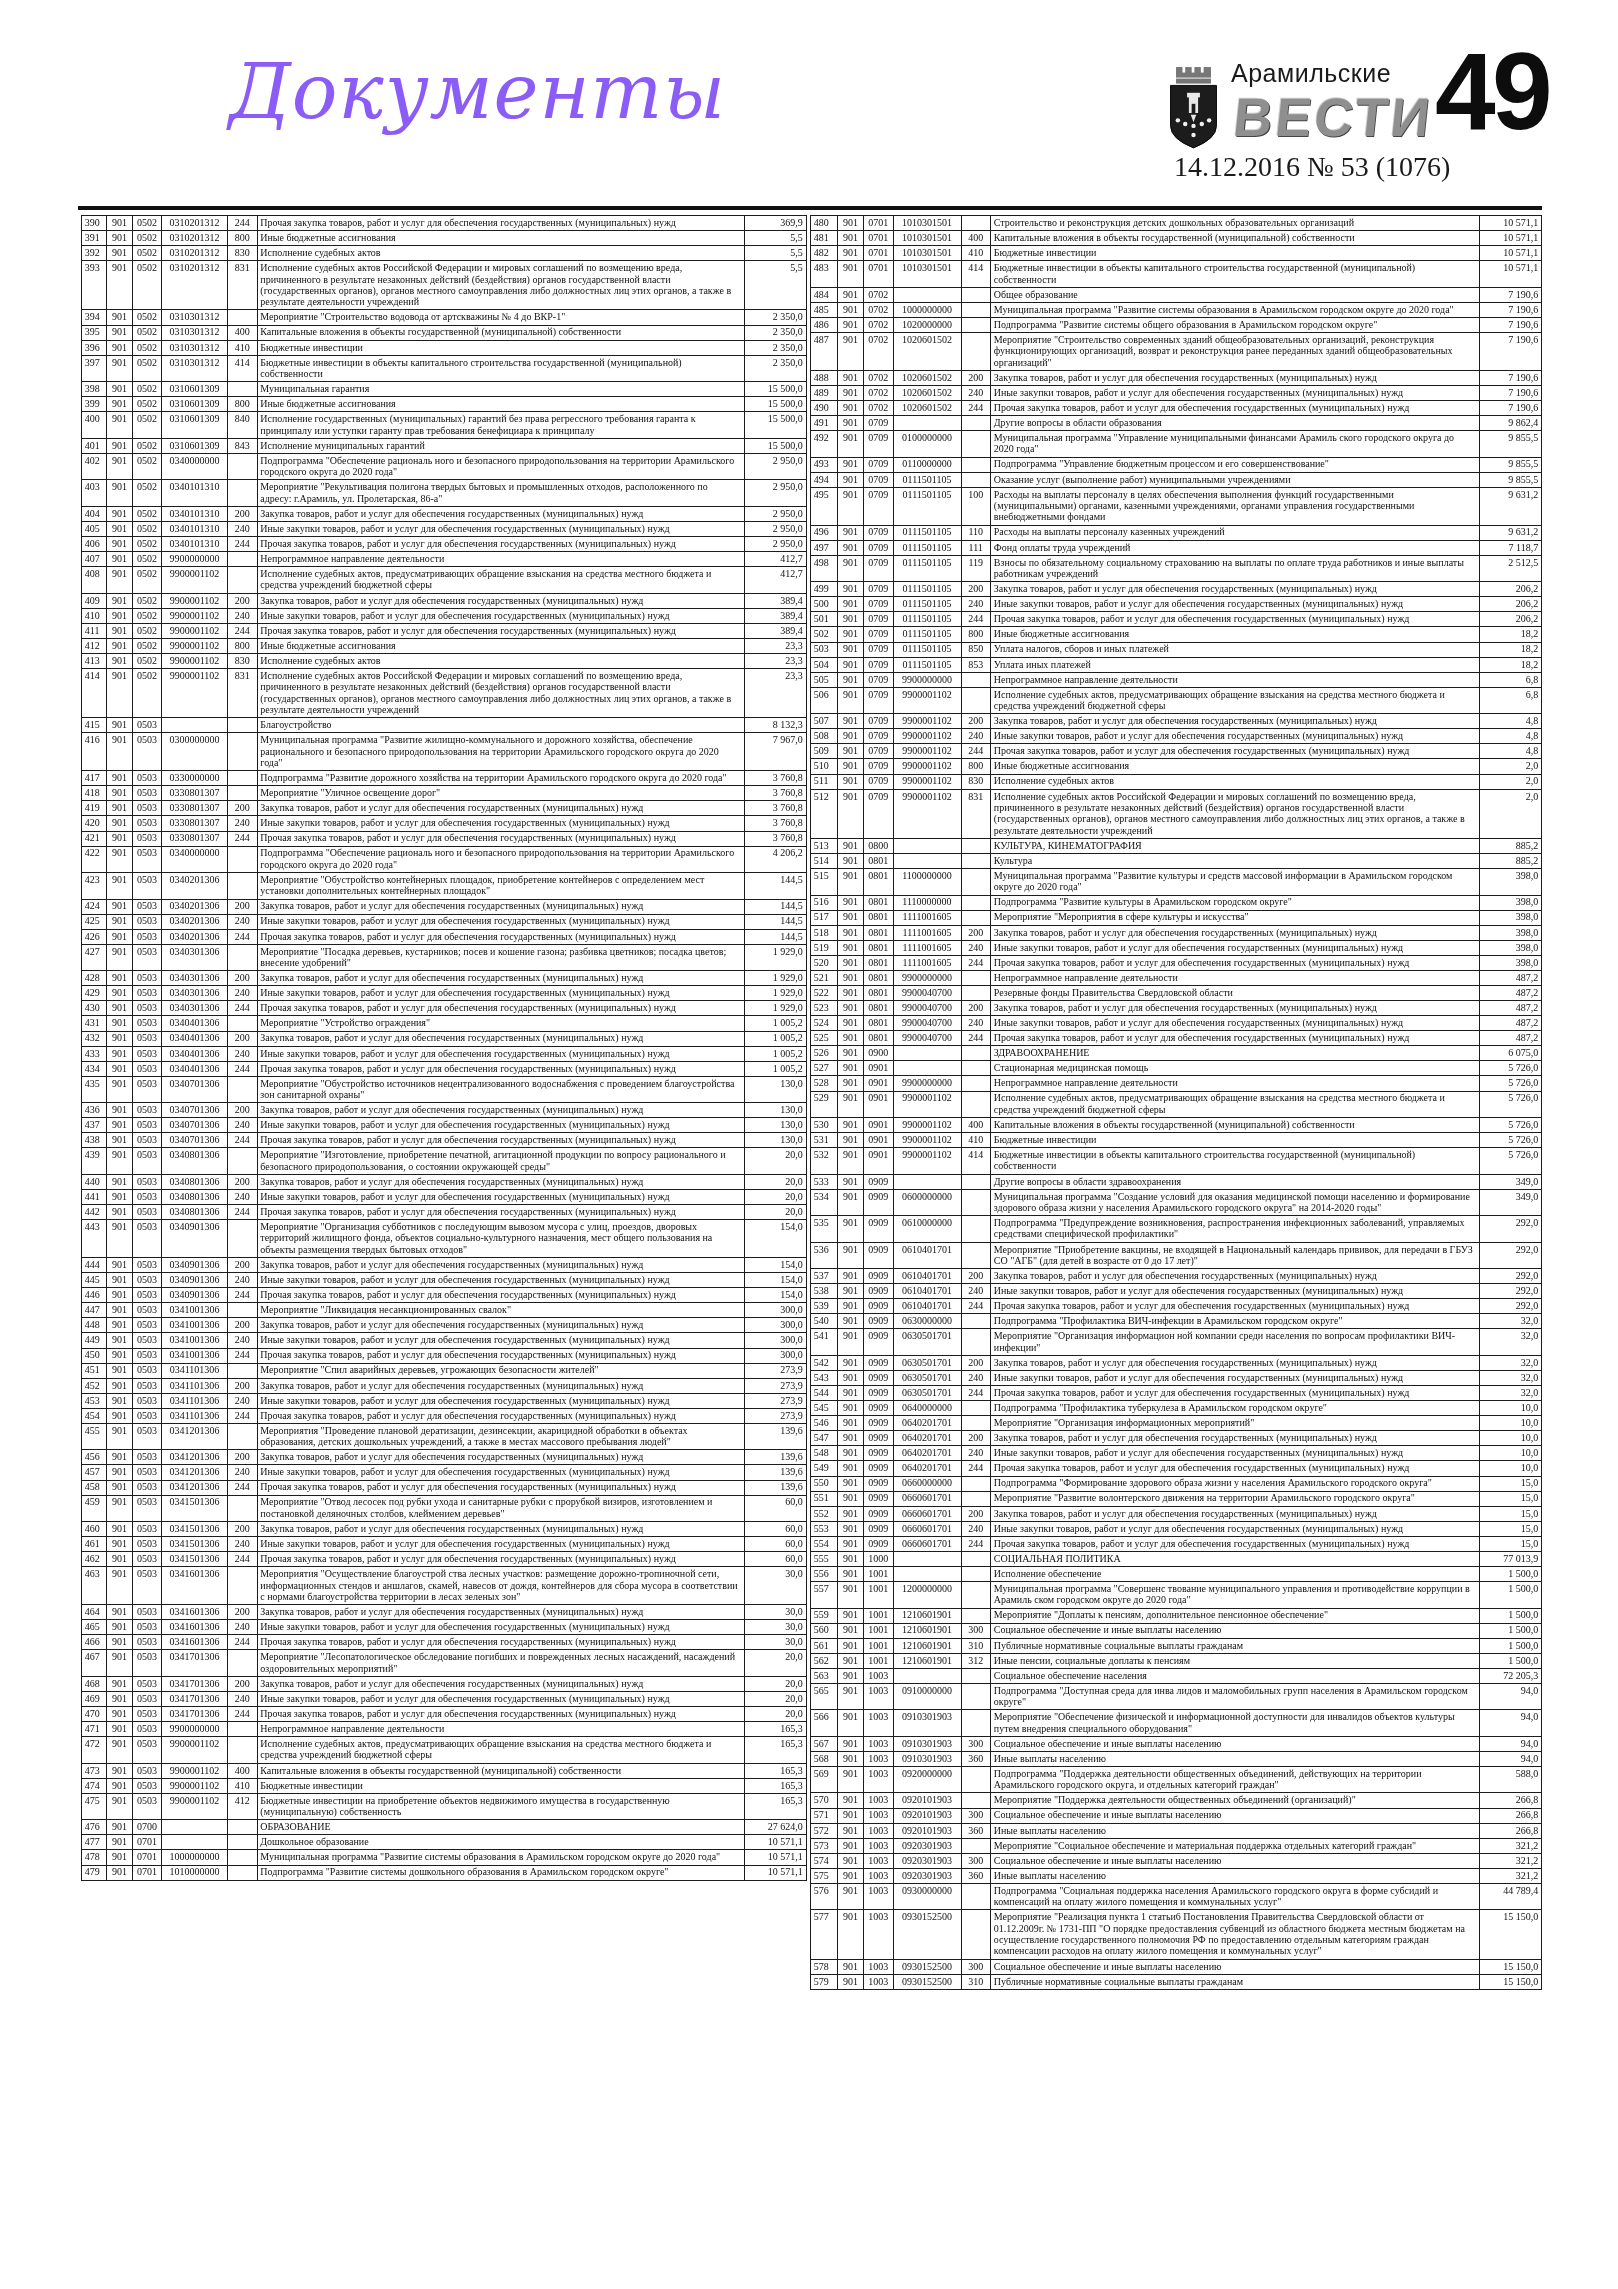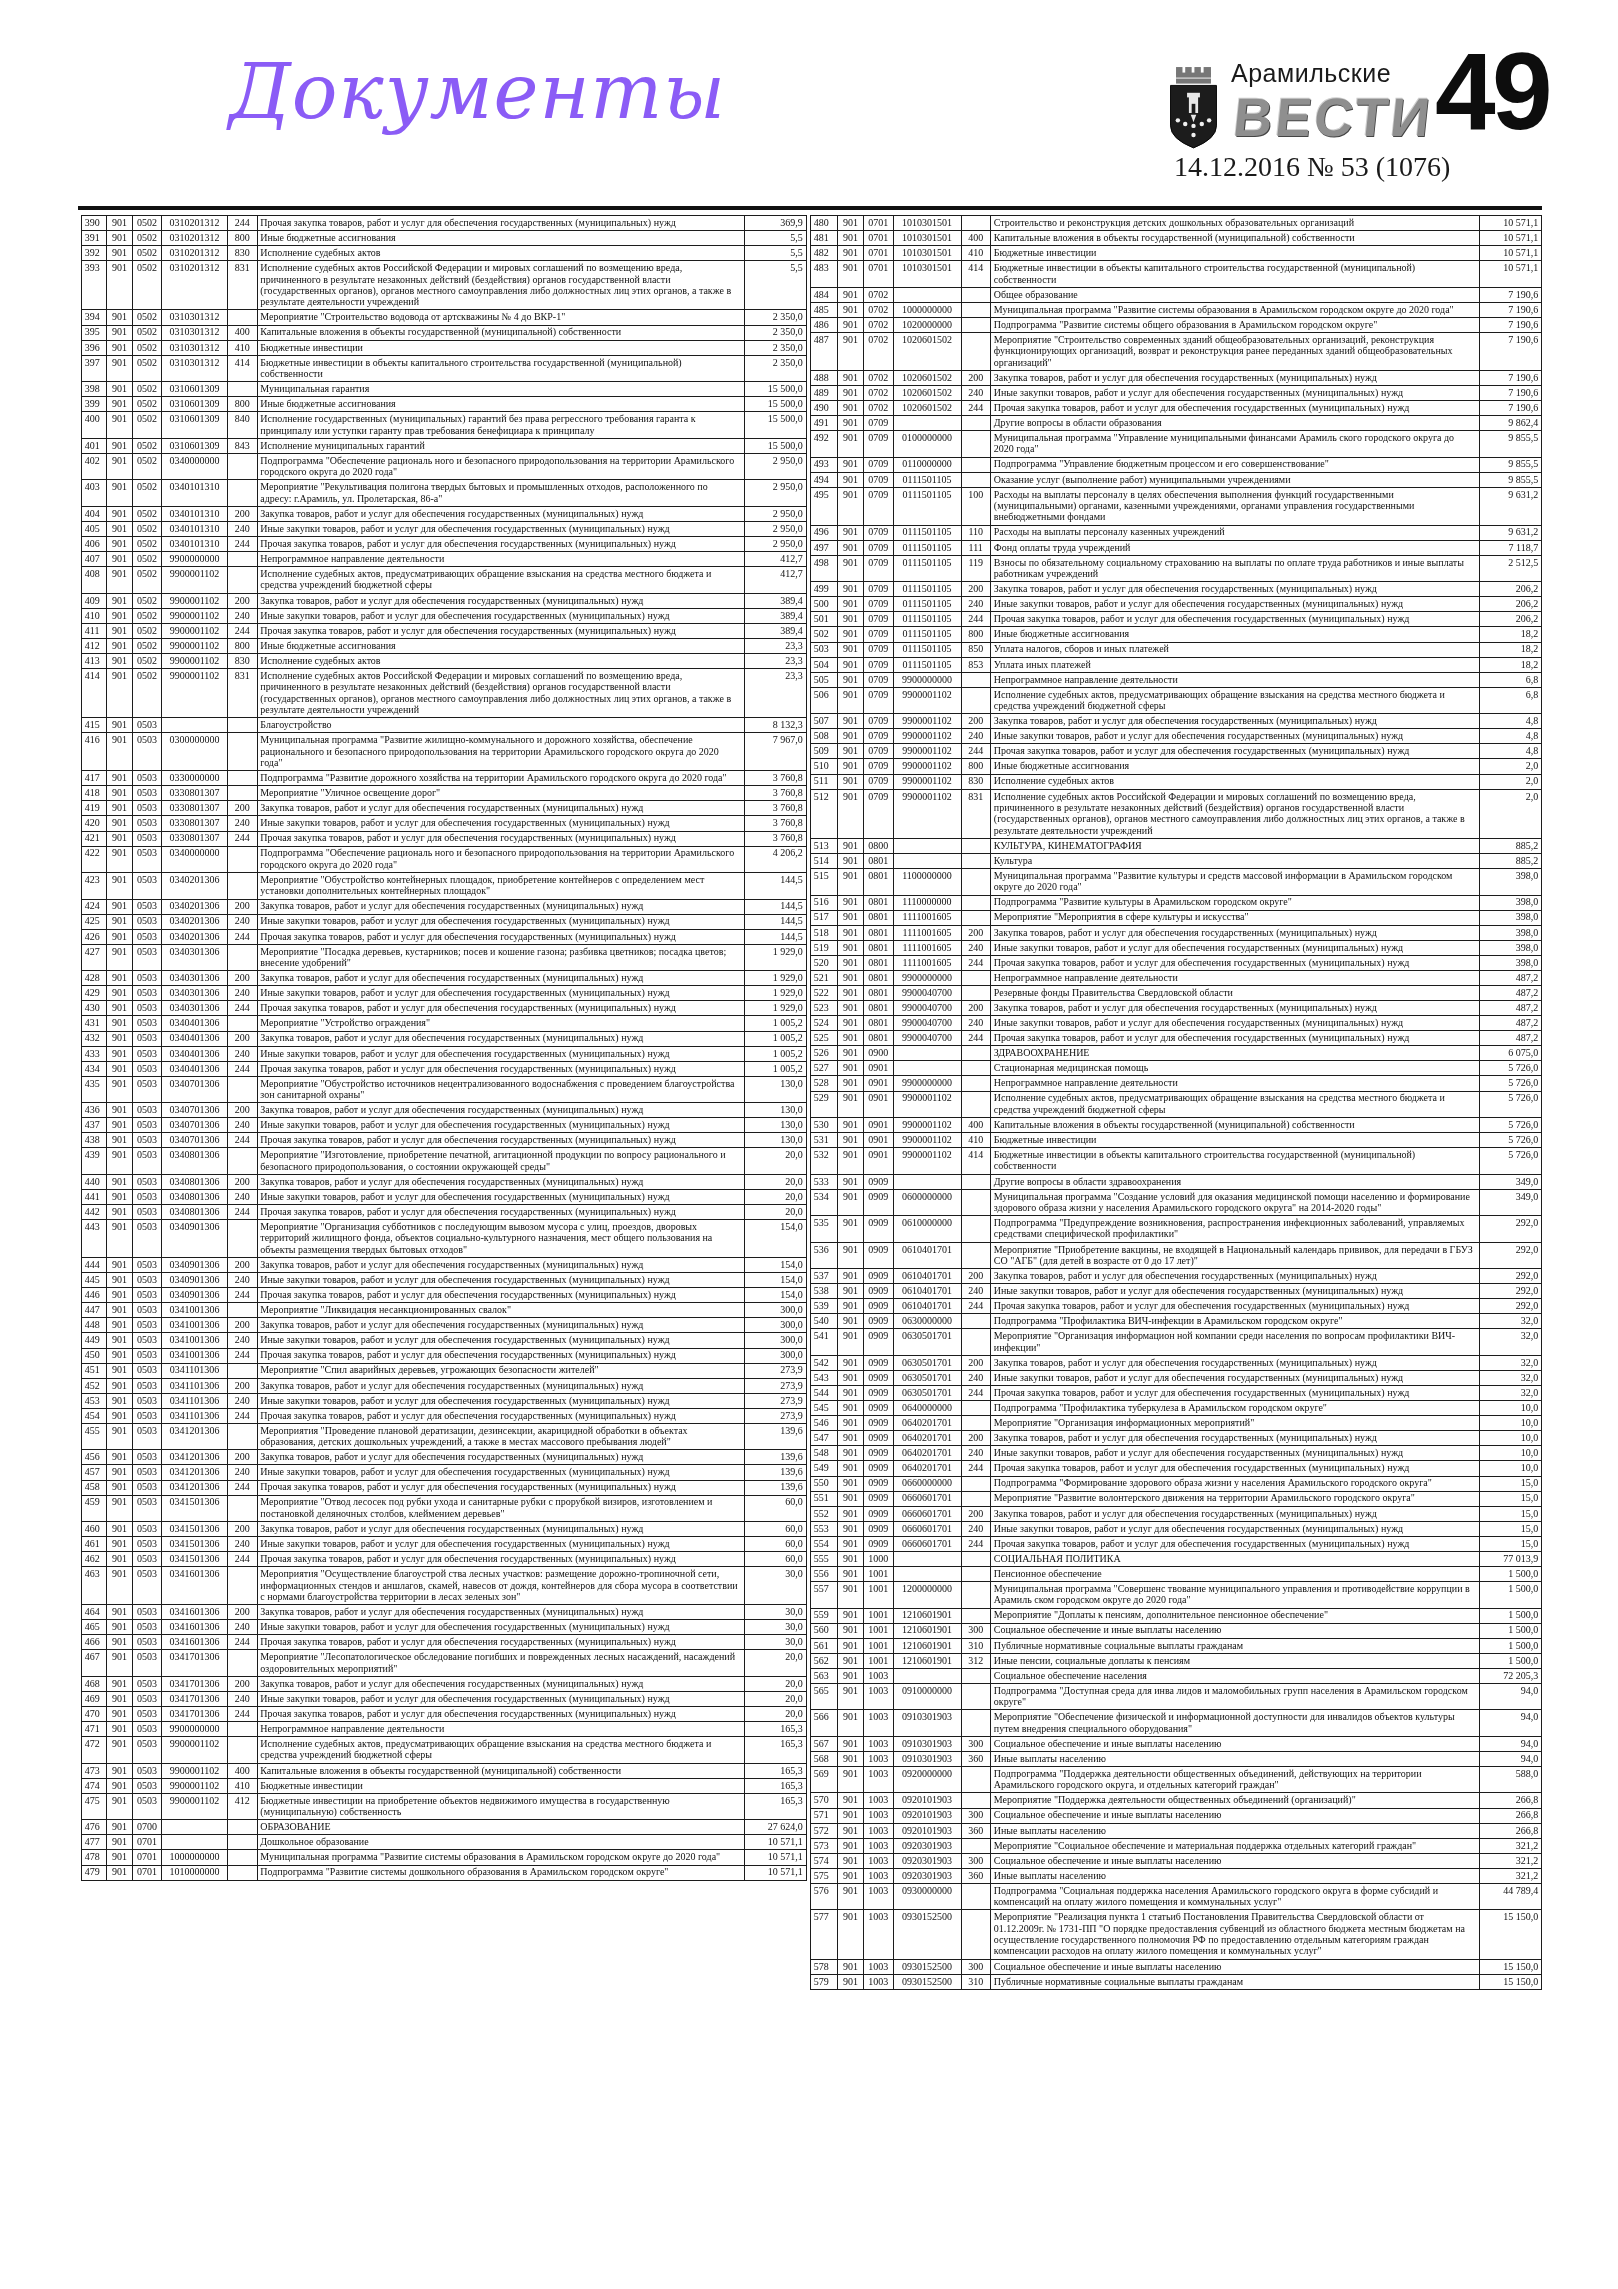--- a/index.html
+++ b/index.html
@@ -1624,21 +1624,21 @@
           <td class="c-code"></td>
           <td class="c-desc">СОЦИАЛЬНАЯ ПОЛИТИКА</td>
           <td class="c-sum">77 013,9</td>
         </tr>
         <tr>
           <td class="c-num">556</td>
           <td class="c-code">901</td>
           <td class="c-code">1001</td>
           <td class="c-code"></td>
           <td class="c-code"></td>
-          <td class="c-desc">Пенсионное обеспечение</td>
+          <td class="c-desc">Исполнение обеспечение</td>
           <td class="c-sum">1 500,0</td>
         </tr>
         <tr>
           <td class="c-num">557</td>
           <td class="c-code">901</td>
           <td class="c-code">1001</td>
           <td class="c-code">1200000000</td>
           <td class="c-code"></td>
           <td class="c-desc">Муниципальная программа "Совершенс твование муниципального управления и противодействие коррупции в Арамиль ском городском округе до 2020 года"</td>
           <td class="c-sum">1 500,0</td>

